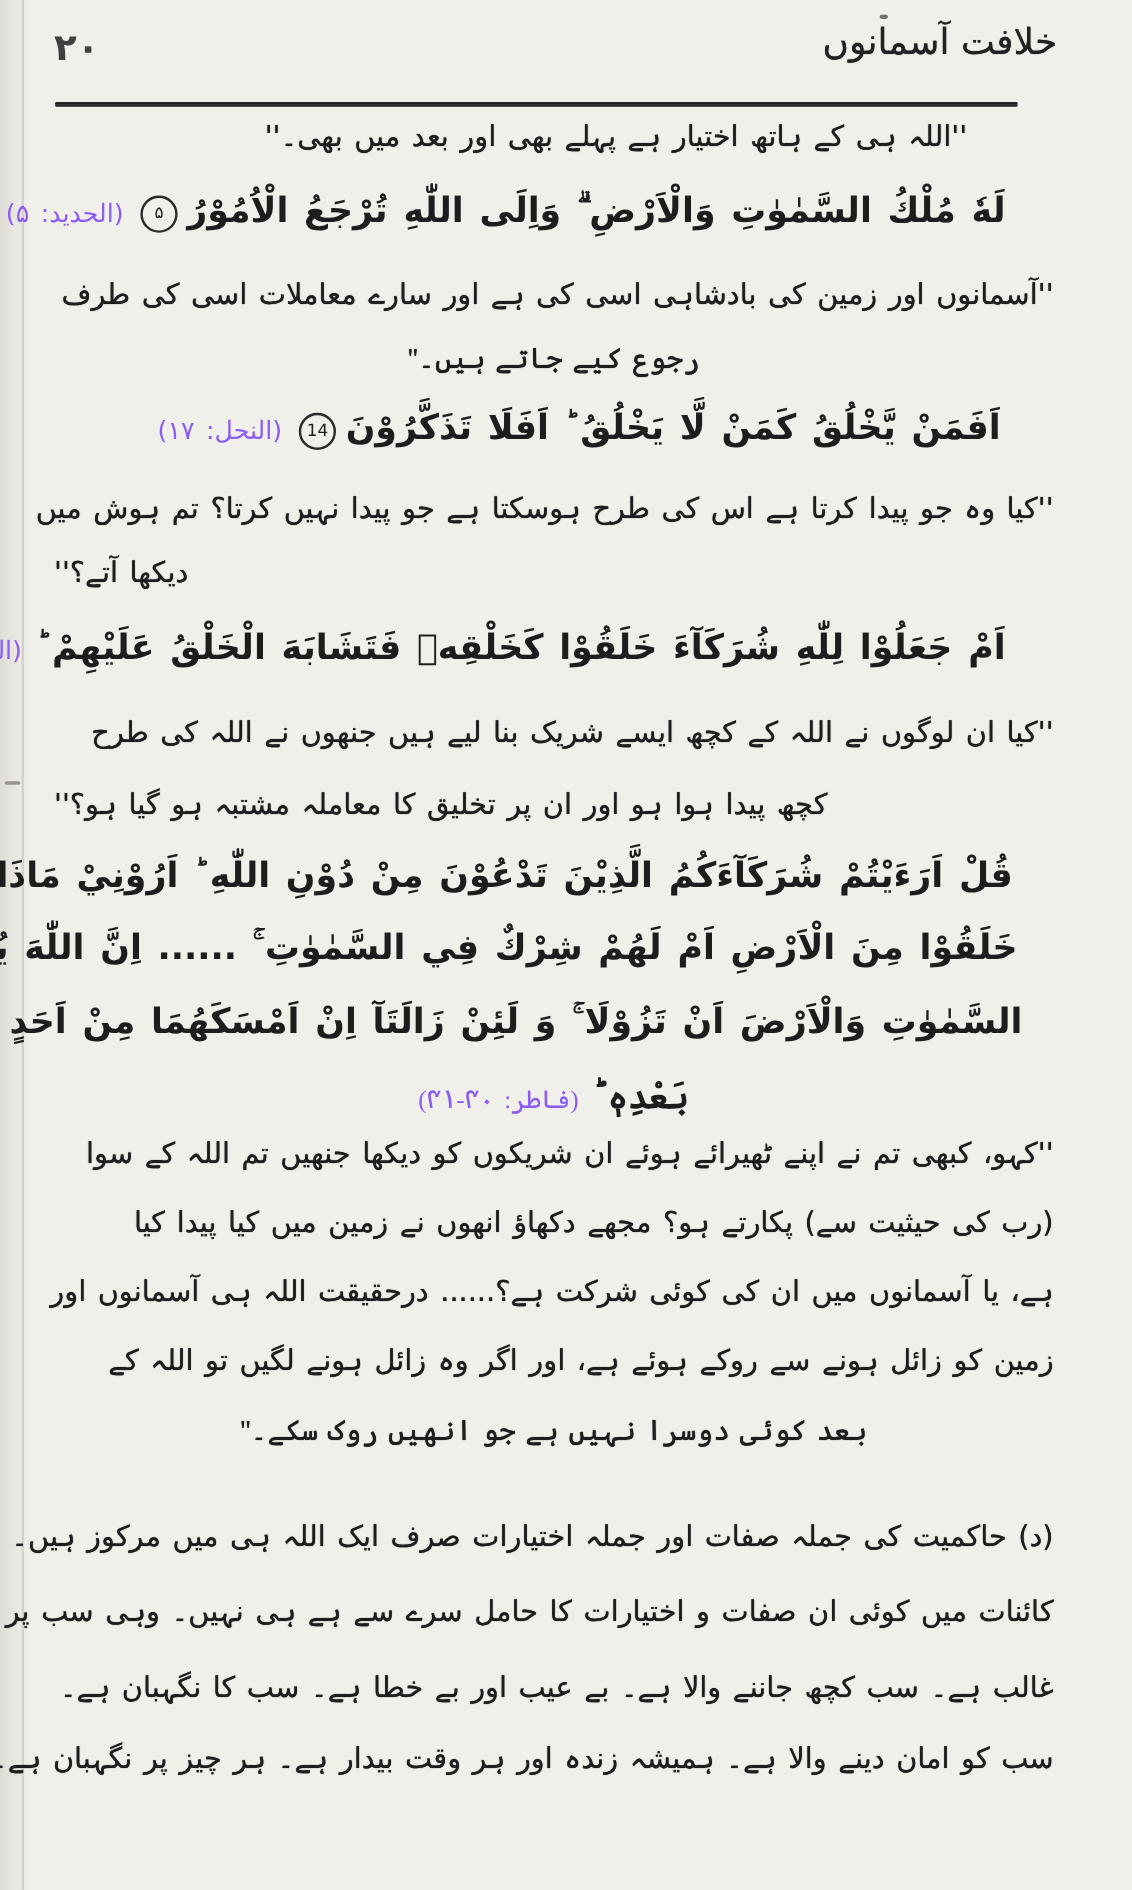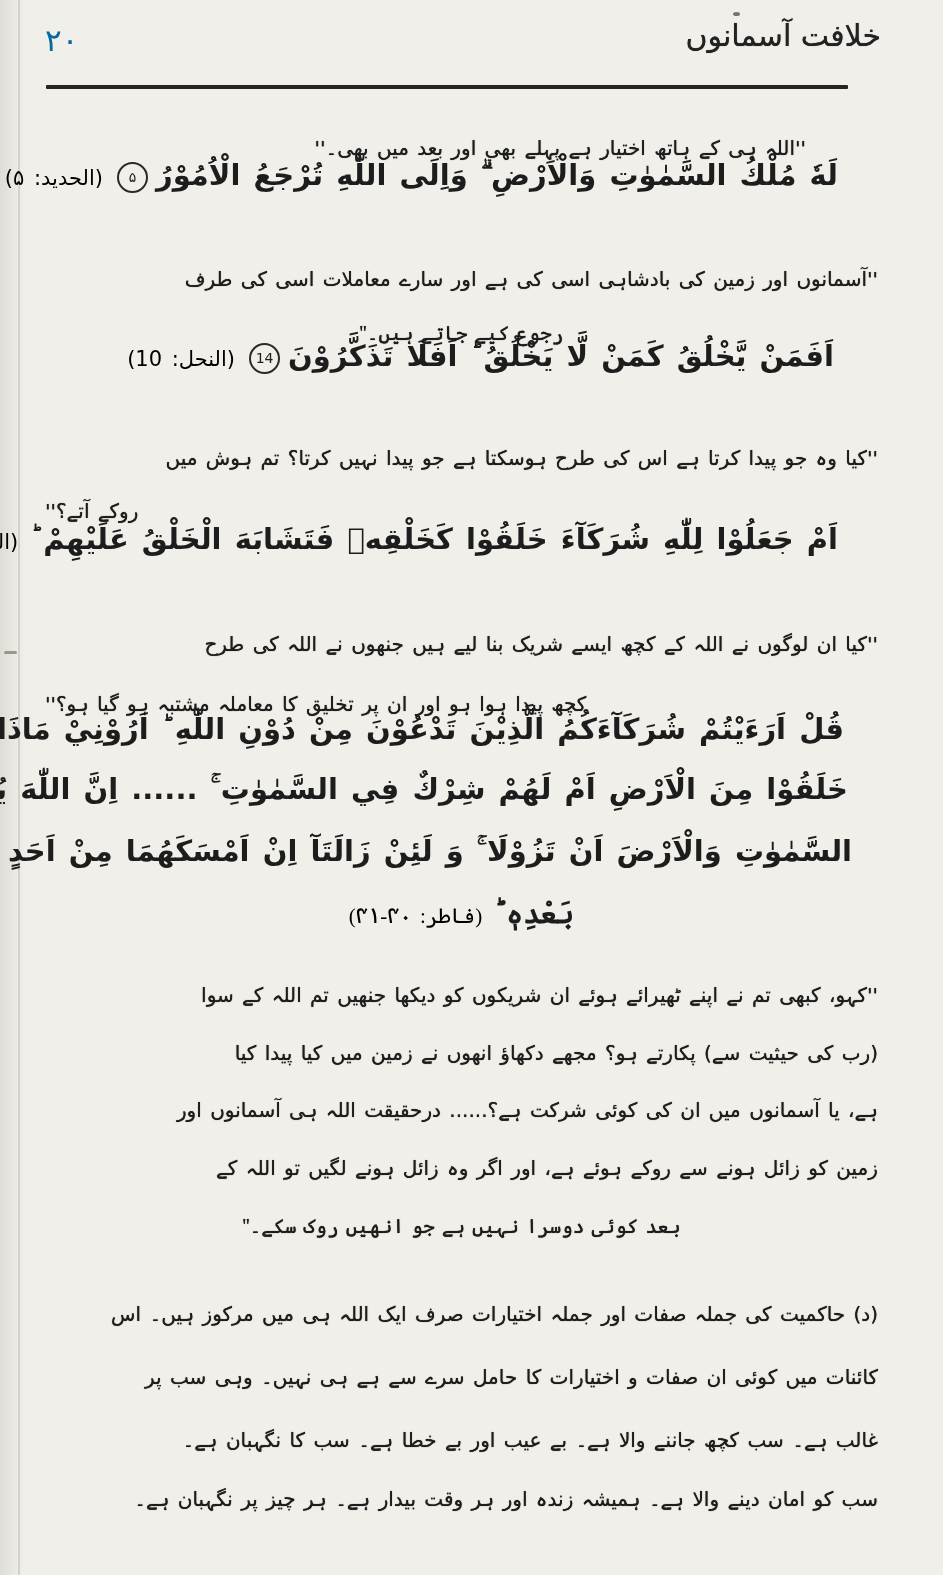--- a/index.html
+++ b/index.html
@@ -20,48 +20,48 @@
   .edge-line {
     position:absolute; top:0; bottom:0; left:18px; width:2px;
     background:rgba(70,65,55,0.15);
   }
   .speck { position:absolute; top:12px; left:733px; width:7px; height:4px; border-radius:50%; background:#555; opacity:.8; }
   .dash  { position:absolute; top:651px; left:4px; width:13px; height:3px; background:#9a958c; border-radius:2px; }
 
   
   .hdr-num {
     position:absolute; top:22px; left:45px;
-    font-size:31px; font-weight:normal; color:#0369a1;
+    font-size:31px; font-weight:bold; color:#404040;
   }
   .hdr-title {
     position:absolute; top:18px; right:62px;
     direction:rtl; font-size:30px; color:#222;
     text-shadow:0 0 0.7px #222;
   }
   .rule {
     position:absolute; top:85px; left:46px; width:802px; height:4px;
     background:linear-gradient(180deg,#242424 0 45%, #4a4a4a 50%, #242424 55% 100%);
     border-radius:1px;
   }
 
   
   .line {
     position:absolute; left:45px; right:65px;
     direction:rtl; white-space:nowrap;
     color:#1d1d1d;
   }
-  .urdu  { font-size:20px; text-shadow:0 0 0.8px #1d1d1d; letter-spacing:0; word-spacing:2px;margin-top:36px; }
+  .urdu  { font-size:24px; text-shadow:0 0 0.8px #1d1d1d; letter-spacing:0; word-spacing:2px; }
   .quran { font-size:29px; font-weight:bold; word-spacing:3px; }
   .a-right  { text-align:right; }
   .a-left   { text-align:left; }
   .a-center { text-align:center;font-family:Liberation Serif, serif; }
 
   .ref {
     font-size:21px; font-weight:normal; text-shadow:none;
-    margin-right:12px; color:#000000;
+    margin-right:12px; color:#8b5cf6;
   }
   .ayah {
     display:inline-block; width:27px; height:27px; line-height:26px;
     border:2px solid #2a2a2a; border-radius:50%;
     text-align:center; font-size:14px; font-weight:normal; text-shadow:none;
     vertical-align:3px; margin:0 8px 0 2px; color:#1d1d1d;
   }
 </style>
 </head>
 <body>
@@ -77,24 +77,24 @@
   <div class="hdr-title">خلافت آسمانوں</div>
   <div class="rule"></div>
 
   <div class="line urdu a-right" style="top:100px; padding-left:0; padding-right:72px">''اللہ ہی کے ہاتھ اختیار ہے پہلے بھی اور بعد میں بھی۔''</div>
 
   <div class="line quran a-right" style="top:158px; padding-right:40px"><span>لَهٗ مُلْكُ السَّمٰوٰتِ وَالْاَرْضِ ۗ وَاِلَى اللّٰهِ تُرْجَعُ الْاُمُوْرُ</span><span class="ayah">۵</span><span class="ref">(الحديد: ۵)</span></div>
 
   <div class="line urdu a-right" style="top:231px">''آسمانوں اور زمین کی بادشاہی اسی کی ہے اور سارے معاملات اسی کی طرف</div>
   <div class="line urdu a-center" style="top:285px">رجوع کیے جاتے ہیں۔''</div>
 
-  <div class="line quran a-right" style="top:339px; padding-right:44px"><span>اَفَمَنْ يَّخْلُقُ كَمَنْ لَّا يَخْلُقُ ؕ اَفَلَا تَذَكَّرُوْنَ</span><span class="ayah">14</span><span class="ref">(النحل: 10)</span></div>
+  <div class="line quran a-right" style="top:339px; padding-right:44px"><span>اَفَمَنْ يَّخْلُقُ كَمَنْ لَّا يَخْلُقُ ؕ اَفَلَا تَذَكَّرُوْنَ</span><span class="ayah">14</span><span class="ref">(النحل: ۱۷)</span></div>
 
   <div class="line urdu a-right" style="top:410px">''کیا وہ جو پیدا کرتا ہے اس کی طرح ہوسکتا ہے جو پیدا نہیں کرتا؟ تم ہوش میں</div>
-  <div class="line urdu a-left" style="top:463px">روکے آتے؟''</div>
+  <div class="line urdu a-left" style="top:463px">دیکھا آتے؟''</div>
 
   <div class="line quran a-right" style="top:522px; padding-right:40px"><span>اَمْ جَعَلُوْا لِلّٰهِ شُرَكَآءَ خَلَقُوْا كَخَلْقِهٖ فَتَشَابَهَ الْخَلْقُ عَلَيْهِمْ ؕ</span><span class="ref">(الرعد: ۱۶)</span></div>
 
   <div class="line urdu a-right" style="top:596px">''کیا ان لوگوں نے اللہ کے کچھ ایسے شریک بنا لیے ہیں جنھوں نے اللہ کی طرح</div>
   <div class="line urdu a-left" style="top:656px">کچھ پیدا ہوا ہو اور ان پر تخلیق کا معاملہ مشتبہ ہو گیا ہو؟''</div>
 
   <div class="line quran a-right" style="top:712px; padding-right:34px">قُلْ اَرَءَيْتُمْ شُرَكَآءَكُمُ الَّذِيْنَ تَدْعُوْنَ مِنْ دُوْنِ اللّٰهِ ؕ اَرُوْنِيْ مَاذَا</div>
   <div class="line quran a-right" style="top:772px; padding-right:30px">خَلَقُوْا مِنَ الْاَرْضِ اَمْ لَهُمْ شِرْكٌ فِي السَّمٰوٰتِ ۚ ...... اِنَّ اللّٰهَ يُمْسِكُ</div>
   <div class="line quran a-right" style="top:834px; padding-right:26px">السَّمٰوٰتِ وَالْاَرْضَ اَنْ تَزُوْلَا ۚ وَ لَئِنْ زَالَتَآ اِنْ اَمْسَكَهُمَا مِنْ اَحَدٍ مِّنْ</div>
 

